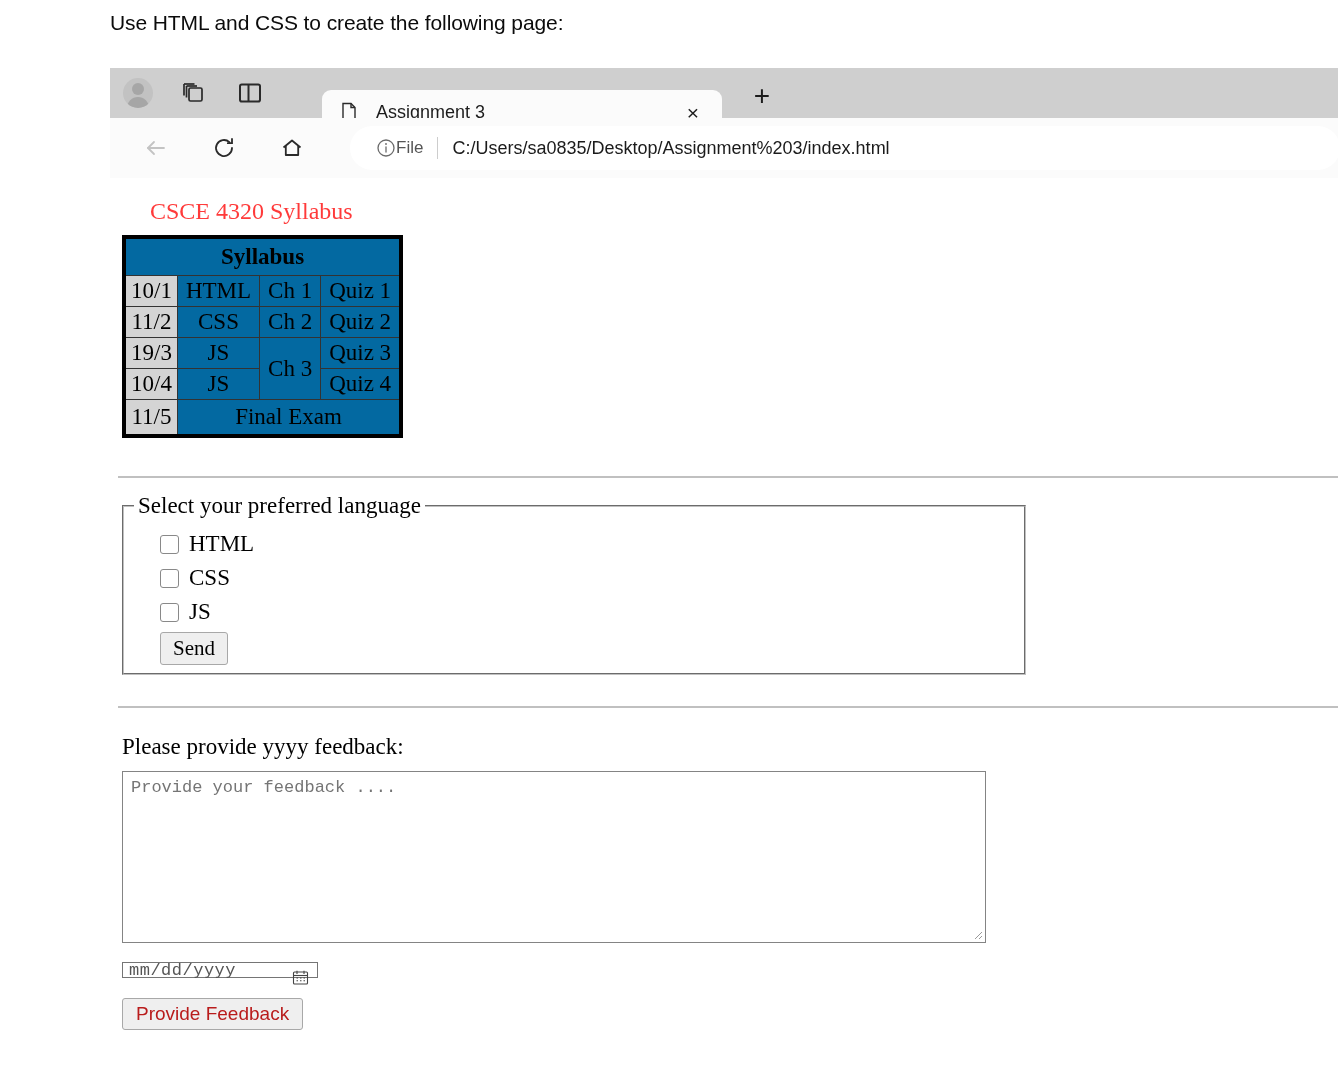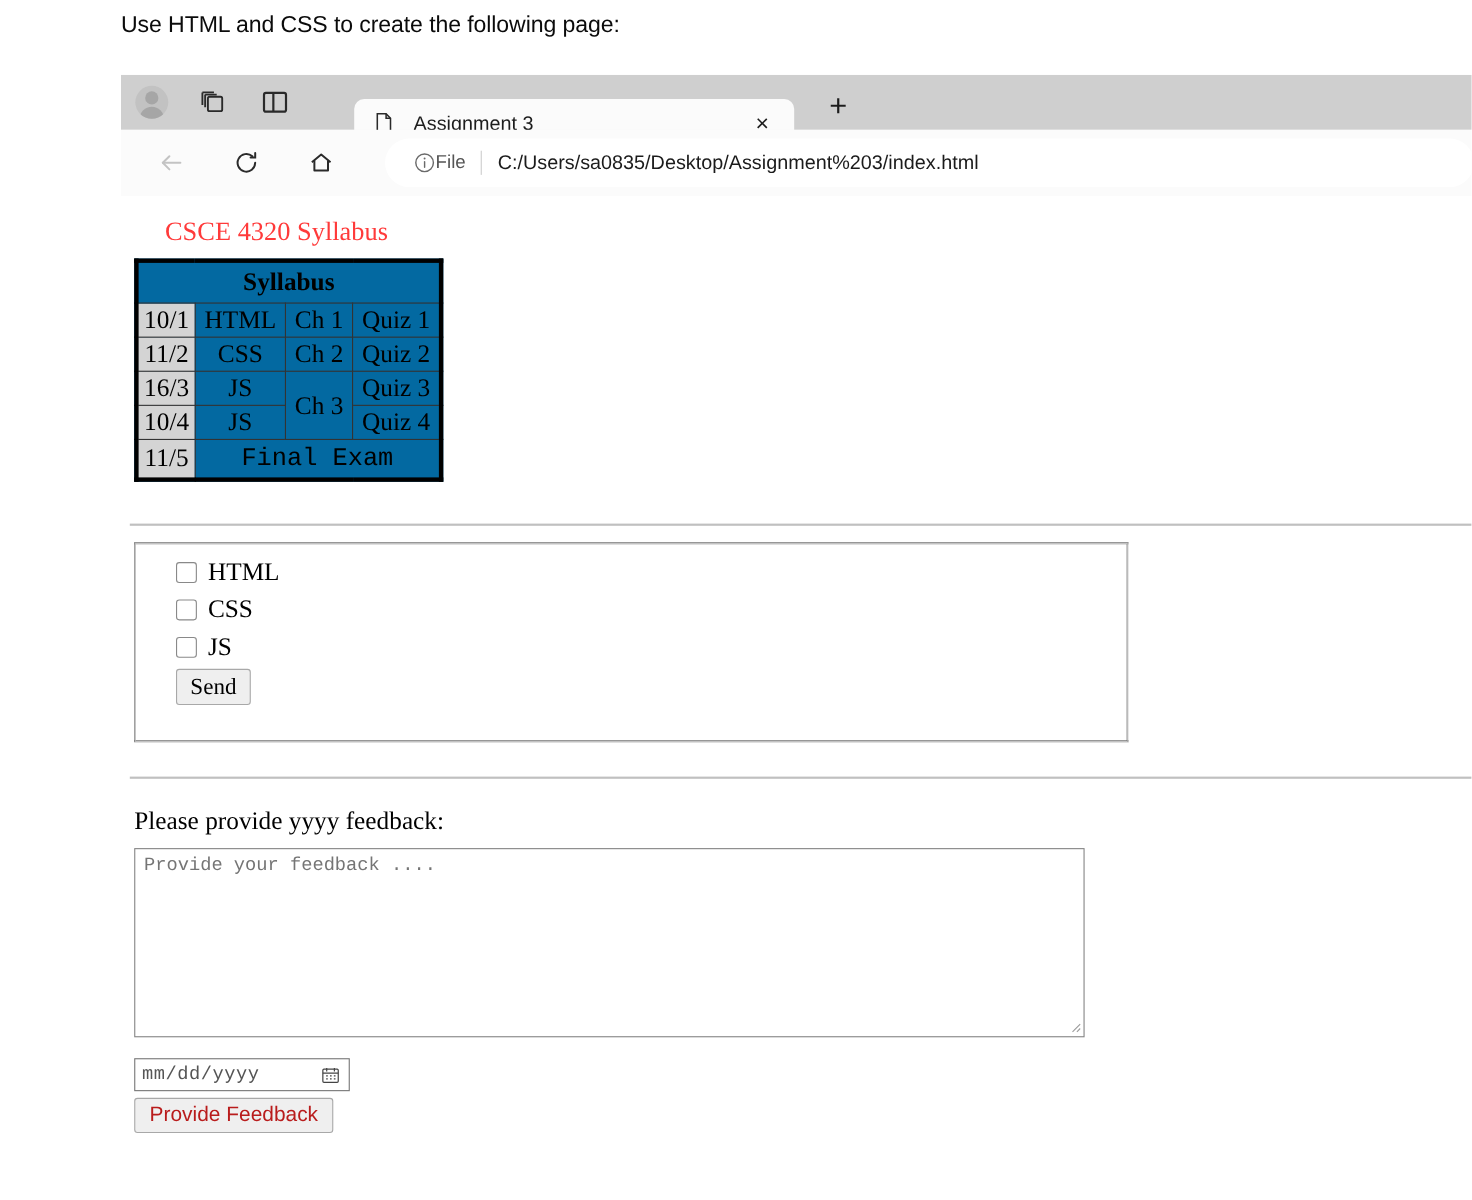--- a/index.html
+++ b/index.html
@@ -239,21 +239,20 @@
     font-weight: 700;
     font-size: 23px;
     padding: 5px 8px;
   }
   .syllabus td.date-cell {
     background: #d4d4d4;
     padding: 2px 5px;
   }
   .syllabus td.final-cell {
     padding: 4px 8px;
-    font-family: Liberation Mono, monospace;
   }
 
   .rule {
     position: absolute;
     left: 8px;
     width: 1220px;
     height: 0;
     border: 0;
     border-top: 2px solid #c0c0c0;
     margin: 0;
@@ -344,21 +343,21 @@
     width: 12px;
     height: 12px;
     pointer-events: none;
   }
 
   .date-input {
     position: absolute;
     left: 12px;
     top: 784px;
     width: 196px;
-    height: 30px;
+    height: 16px;
     border: 1px solid #757575;
     background: #ffffff;
     box-sizing: border-box;
     display: flex;
     align-items: center;
   }
   .date-text {
     margin-left: 6px;
     font-family: "Liberation Mono", monospace;
     font-size: 17px;
@@ -480,40 +479,41 @@
           <td>Ch 1</td>
           <td>Quiz 1</td>
         </tr>
         <tr>
           <td class="date-cell">11/2</td>
           <td>CSS</td>
           <td>Ch 2</td>
           <td>Quiz 2</td>
         </tr>
         <tr>
-          <td class="date-cell">16/3</td>
+          <td class="date-cell">19/3</td>
           <td>JS</td>
           <td rowspan="2">Ch 3</td>
           <td>Quiz 3</td>
         </tr>
         <tr>
           <td class="date-cell">10/4</td>
           <td>JS</td>
           <td>Quiz 4</td>
         </tr>
         <tr>
           <td class="date-cell">11/5</td>
           <td class="final-cell" colspan="3">Final Exam</td>
         </tr>
       </tbody>
     </table>
 
     <hr class="rule rule-1">
 
     <fieldset class="langset">
+      <legend>Select your preferred language</legend>
 
       <div class="check-row">
         <span class="cbox"></span>
         <span class="check-label">HTML</span>
       </div>
       <div class="check-row">
         <span class="cbox"></span>
         <span class="check-label">CSS</span>
       </div>
       <div class="check-row">

